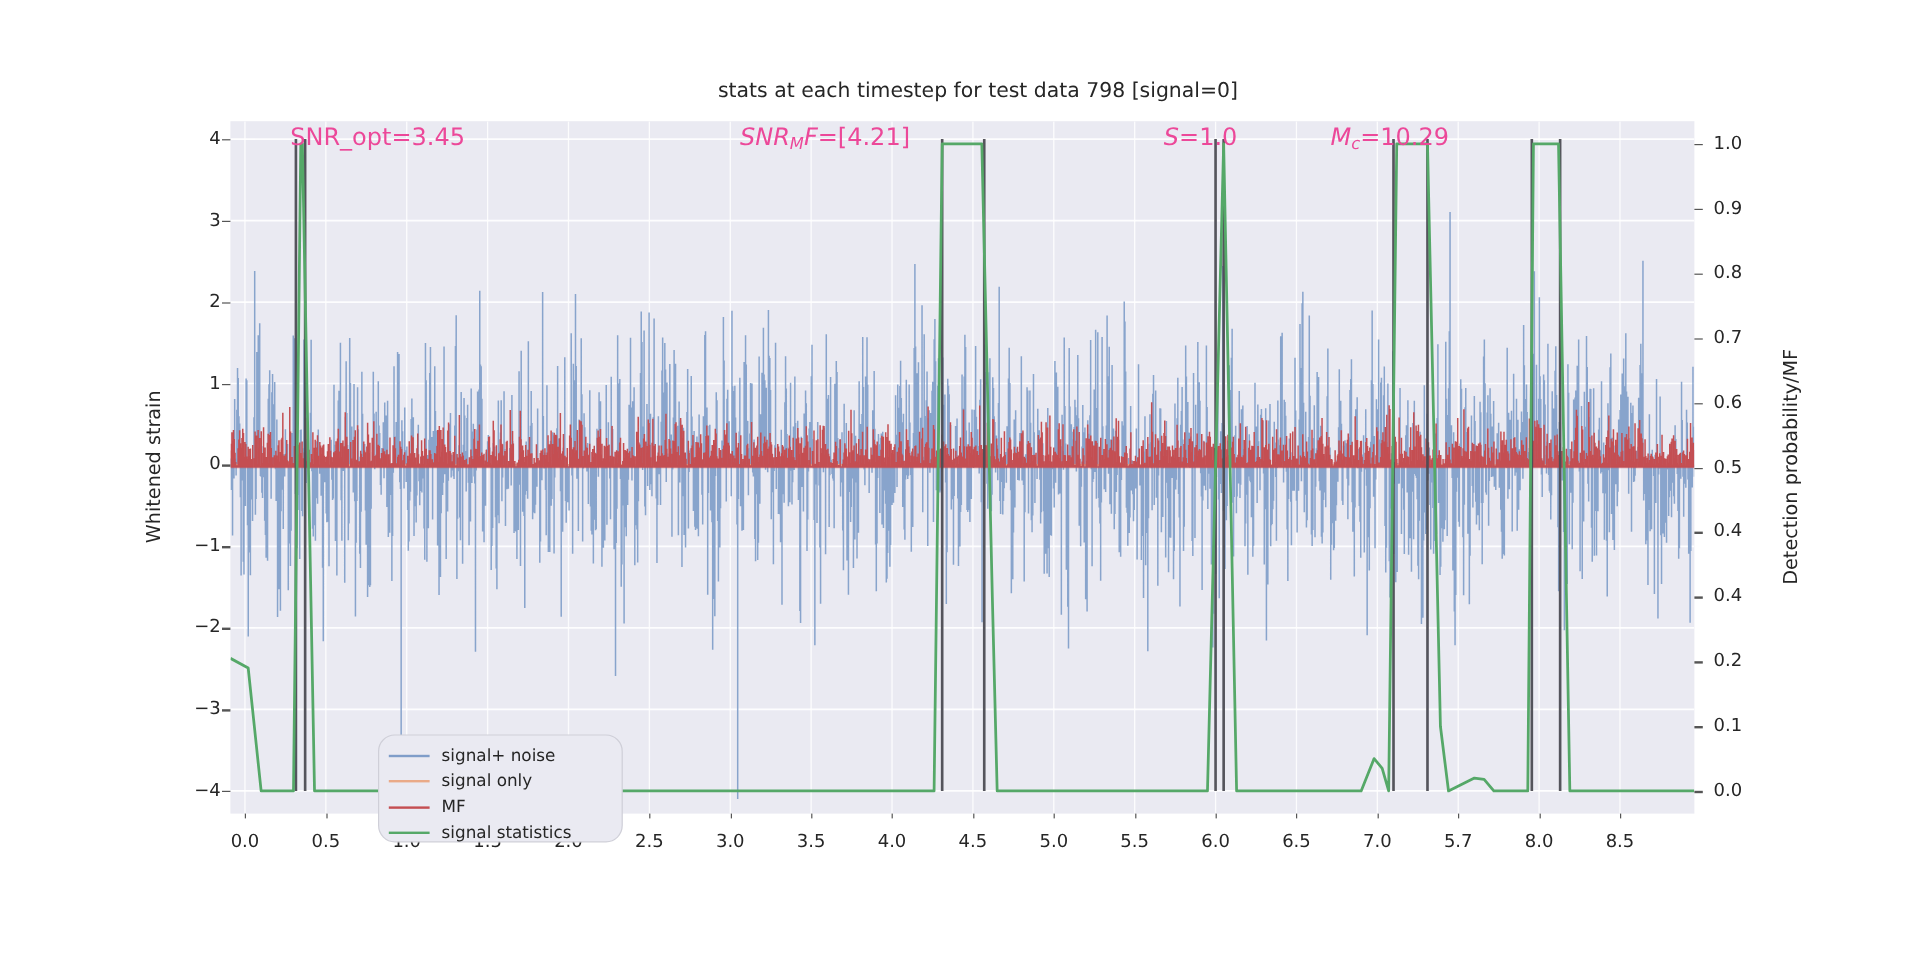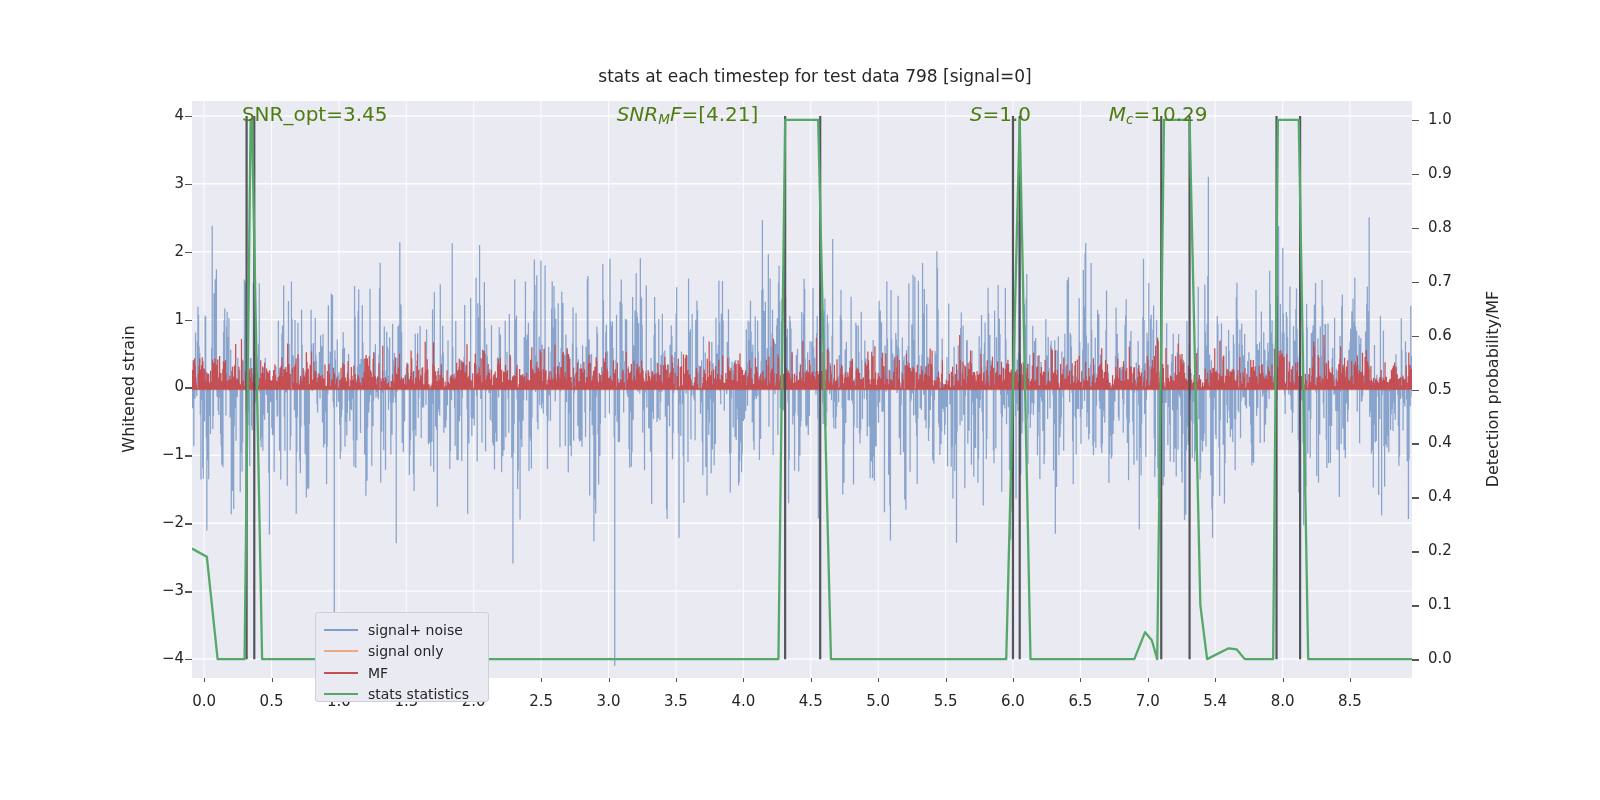--- a/index.html
+++ b/index.html
@@ -27,28 +27,28 @@
   .xtick{position:absolute;top:692px;font-size:15px;color:#262626;transform:translateX(-50%);}
   .xaxis-label{position:absolute;top:728px;left:0;right:0;text-align:center;font-size:16px;color:#262626;}
 
   .ylab{
     position:absolute; font-size:16px; color:#262626; white-space:nowrap;
   }
   #ylab-left{ left:128px; top:389px; transform:translate(-50%,-50%) rotate(-90deg); }
   #ylab-right{ left:1492px; top:389px; transform:translate(-50%,-50%) rotate(-90deg); }
 
   
-  .annot{position:absolute;font-size:20px;color:#4d7c0f;white-space:nowrap;}
+  .annot{position:absolute;font-size:20px;color:#ec4899;white-space:nowrap;}
   .annot i{font-style:italic;}
   .annot sub{font-size:0.68em;font-style:italic;vertical-align:-0.25em;}
 
   
   #legend{
-    position:absolute; left:315px; top:612px; width:174px; height:90px;
-    background:#eaeaf2; border:1px solid #cfcfd8; border-radius:3px;
+    position:absolute; left:315px; top:612px; width:204px; height:90px;
+    background:#eaeaf2; border:1px solid #cfcfd8; border-radius:14px;
     box-sizing:border-box; padding:6px 8px 6px 8px;
   }
   .leg-row{display:flex;align-items:center;height:21.5px;}
   .leg-swatch{width:34px;height:0;border-top:2.2px solid #888;margin-right:10px;flex:0 0 34px;}
   .leg-txt{font-size:14px;color:#262626;line-height:1;}
 </style>
 </head>
 <body>
 
 <div id="root">
@@ -145,21 +145,21 @@
       <div class="xtick" style="left: 878.166px;">5.0</div>
       <div class="tickmark" style="left: 878.166px; top: 678px; width: 1px; height: 4px;"></div>
       <div class="xtick" style="left: 945.569px;">5.5</div>
       <div class="tickmark" style="left: 945.569px; top: 678px; width: 1px; height: 4px;"></div>
       <div class="xtick" style="left: 1012.97px;">6.0</div>
       <div class="tickmark" style="left: 1012.97px; top: 678px; width: 1px; height: 4px;"></div>
       <div class="xtick" style="left: 1080.38px;">6.5</div>
       <div class="tickmark" style="left: 1080.38px; top: 678px; width: 1px; height: 4px;"></div>
       <div class="xtick" style="left: 1147.78px;">7.0</div>
       <div class="tickmark" style="left: 1147.78px; top: 678px; width: 1px; height: 4px;"></div>
-      <div class="xtick" style="left: 1215.18px;">5.4</div>
+      <div class="xtick" style="left: 1215.18px;">5.7</div>
       <div class="tickmark" style="left: 1215.18px; top: 678px; width: 1px; height: 4px;"></div>
       <div class="xtick" style="left: 1282.59px;">8.0</div>
       <div class="tickmark" style="left: 1282.59px; top: 678px; width: 1px; height: 4px;"></div>
       <div class="xtick" style="left: 1349.99px;">8.5</div>
       <div class="tickmark" style="left: 1349.99px; top: 678px; width: 1px; height: 4px;"></div>
       <div class="ytick-left" style="top: 648.993px;">−4</div>
       <div class="tickmark" style="left: 185px; top: 658.993px; width: 7px; height: 1.4px;"></div>
       <div class="ytick-left" style="top: 581.111px;">−3</div>
       <div class="tickmark" style="left: 185px; top: 591.111px; width: 7px; height: 1.4px;"></div>
       <div class="ytick-left" style="top: 513.228px;">−2</div>
@@ -211,17 +211,17 @@
       <div class="leg-row">
         <span class="leg-swatch" style="border-top-color: rgb(234, 170, 136);"></span>
         <span class="leg-txt">signal only</span>
       </div>
       <div class="leg-row">
         <span class="leg-swatch" style="border-top-color: rgb(196, 78, 82);"></span>
         <span class="leg-txt">MF</span>
       </div>
       <div class="leg-row">
         <span class="leg-swatch" style="border-top-color: rgb(85, 168, 104);"></span>
-        <span class="leg-txt">stats statistics</span>
+        <span class="leg-txt">signal statistics</span>
       </div>
     </div>
 
 </div>
 
 </body></html>

